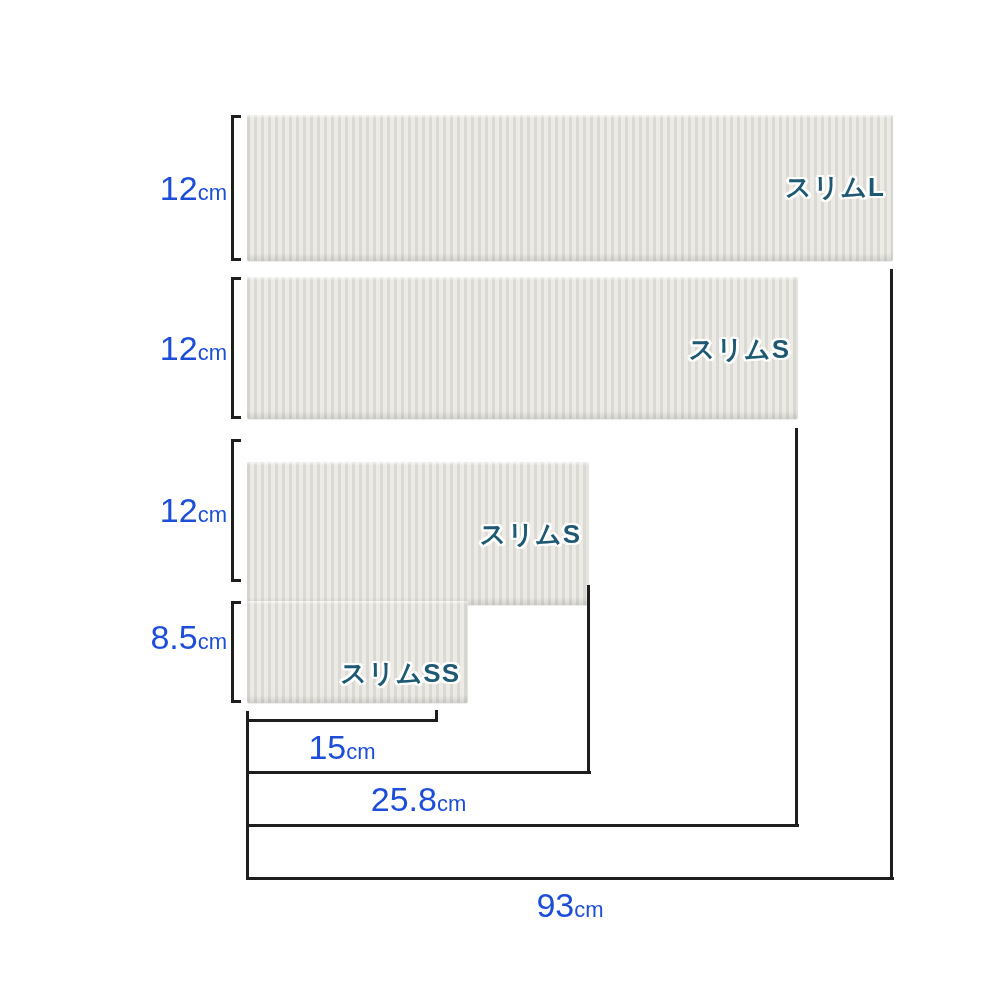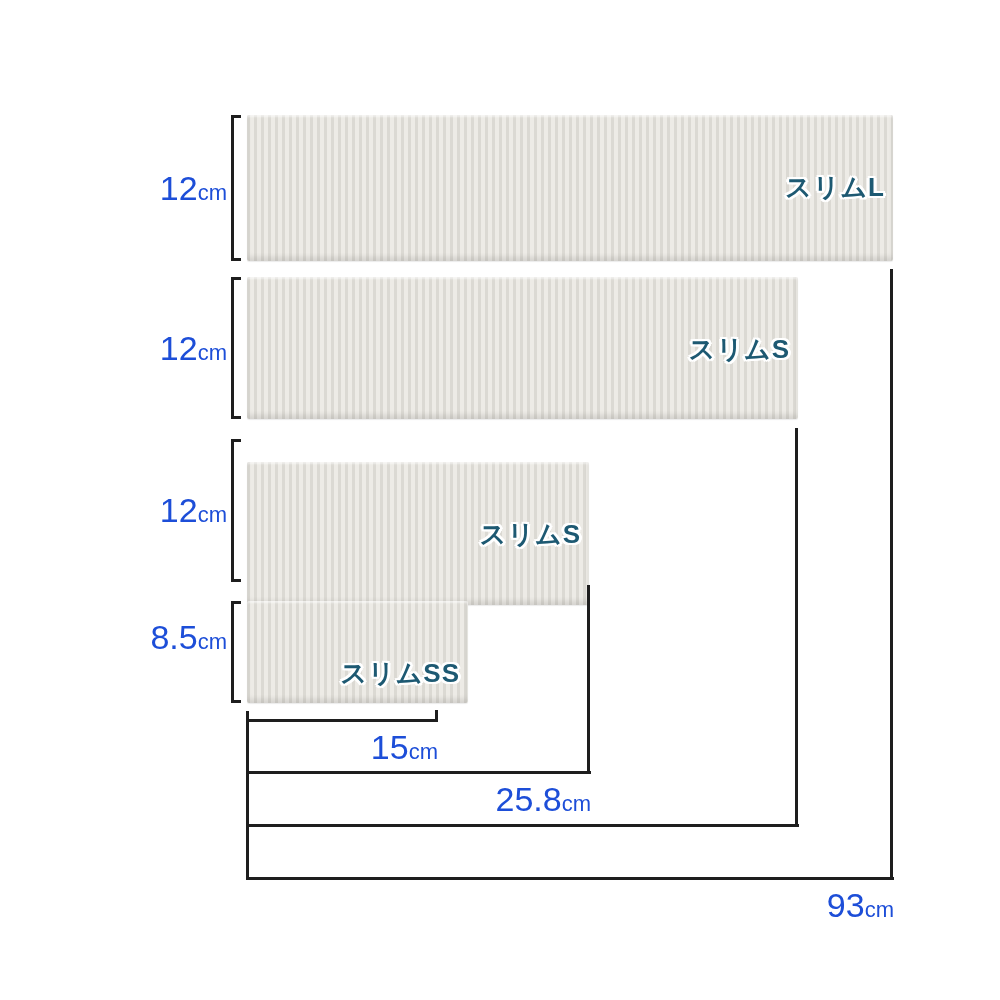--- a/index.html
+++ b/index.html
@@ -74,21 +74,21 @@
   }
   .dim-text .num  { font-size: 34px; }
   .dim-text .unit { font-size: 22px; }
 
   .hlabel { left: 100px; width: 127px; text-align: right; }
   .hl-l  { top: 167px; }
   .hl-m  { top: 327px; }
   .hl-s  { top: 489px; }
   .hl-ss { top: 616px; }
 
-  .wlabel { text-align: right; }
+  .wlabel { text-align: center; }
   .wl-15  { top: 726px; left: 246px; width: 192px; }
   .wl-295 { top: 778px; left: 246px; width: 345px; }
   .wl-47  { top: 831px; left: 246px; width: 553px; }
   .wl-55  { top: 884px; left: 246px; width: 648px; }
 
   
   .line { position: absolute; background: #1e1e1e; }
   .v-base { left: 246px; top: 711px; width: 3px; height: 169px; }
   .h-15   { left: 246px; top: 719px; width: 192px; height: 3px; }
   .v-15   { left: 435px; top: 710px; width: 3px;  height: 12px; }

